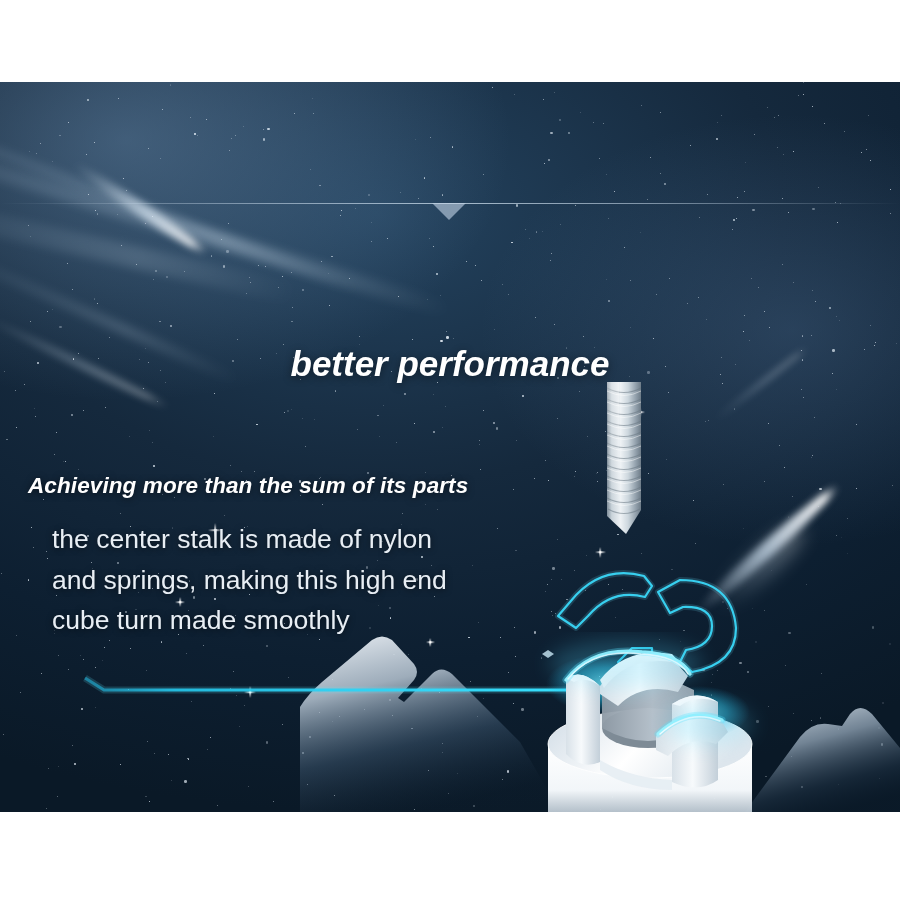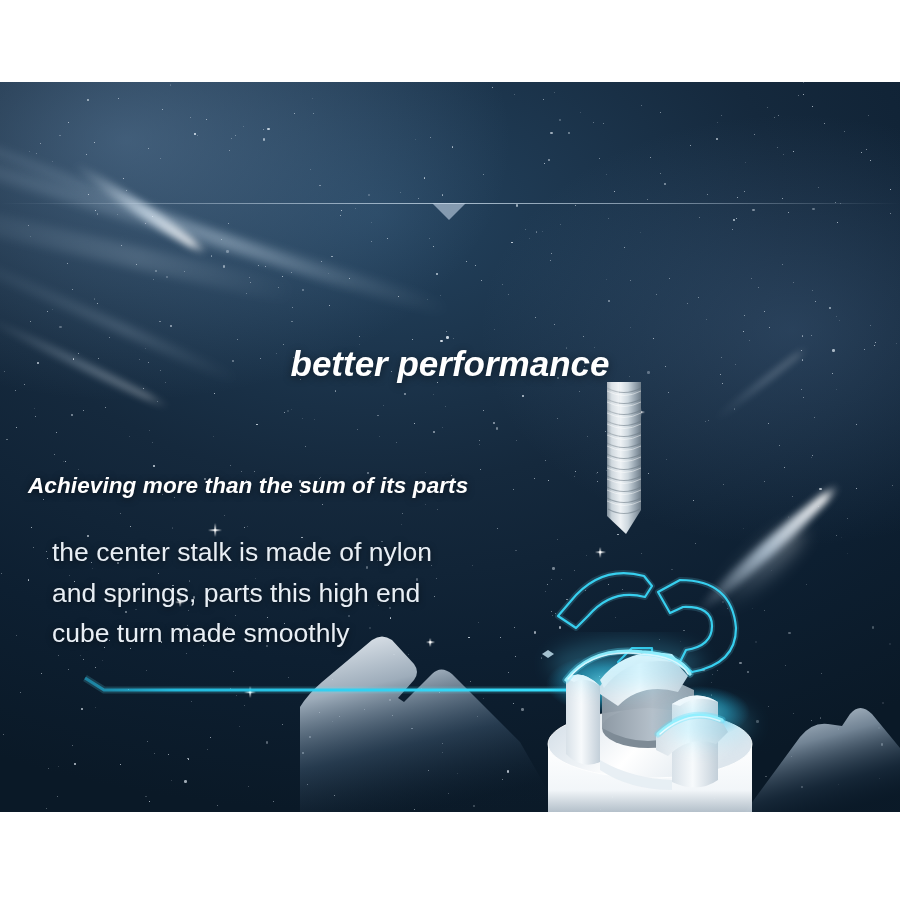--- a/index.html
+++ b/index.html
@@ -61,21 +61,21 @@
      font-size:63px;font-weight:bold;font-style:italic;letter-spacing:-.5px;color:#ffffff;
      text-shadow:0 2px 10px rgba(0,0,0,.45),0 0 26px rgba(140,180,215,.35);}
   #subtitle{position:absolute;left:0;top:262px;width:900px;text-align:center;
      font-size:35px;font-weight:bold;font-style:italic;color:#ffffff;
      text-shadow:0 2px 8px rgba(0,0,0,.45);}
 
   #kicker{position:absolute;left:28px;top:391px;font-size:22.5px;font-weight:bold;font-style:italic;
      color:#ffffff;letter-spacing:.1px;text-shadow:0 1px 7px rgba(0,0,0,.55);}
   #body{position:absolute;left:52px;top:437px;width:470px;
      font-size:26.5px;line-height:40.5px;color:#e8eef4;font-weight:300;
-     text-shadow:0 1px 6px rgba(0,0,0,.55);margin-top:13px;}
+     text-shadow:0 1px 6px rgba(0,0,0,.55);}
   #body div{white-space:nowrap;}
 
   
   #leader{position:absolute;left:60px;top:580px;width:520px;height:46px;overflow:visible;}
 
   
   #mountains{position:absolute;left:0;bottom:0;width:900px;height:210px;overflow:hidden;}
 
   
   #product{position:absolute;left:500px;top:300px;width:300px;height:512px;}
@@ -737,21 +737,21 @@
 
     <div id="rule"></div>
     <div id="chev"></div>
 
     <div id="subtitle">better performance</div>
 
     <div id="kicker">Achieving more than the sum of its parts</div>
 
     <div id="body">
       <div>the center stalk is made of nylon</div>
-      <div>and springs, parts this high end</div>
+      <div>and springs, making this high end</div>
       <div>cube turn made smoothly</div>
     </div>
 
     <div id="mountains">
       <svg width="900" height="210" viewBox="0 0 900 210">
         <defs>
           <linearGradient id="mg" x1="0" y1="0" x2="0.25" y2="1">
             <stop offset="0%" stop-color="#e8eef5" stop-opacity="0.95"></stop>
             <stop offset="28%" stop-color="#b9c9d8" stop-opacity="0.85"></stop>
             <stop offset="60%" stop-color="#5c7governs"></stop>

